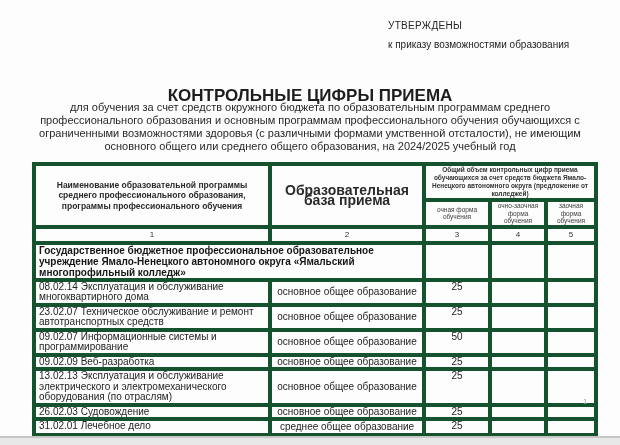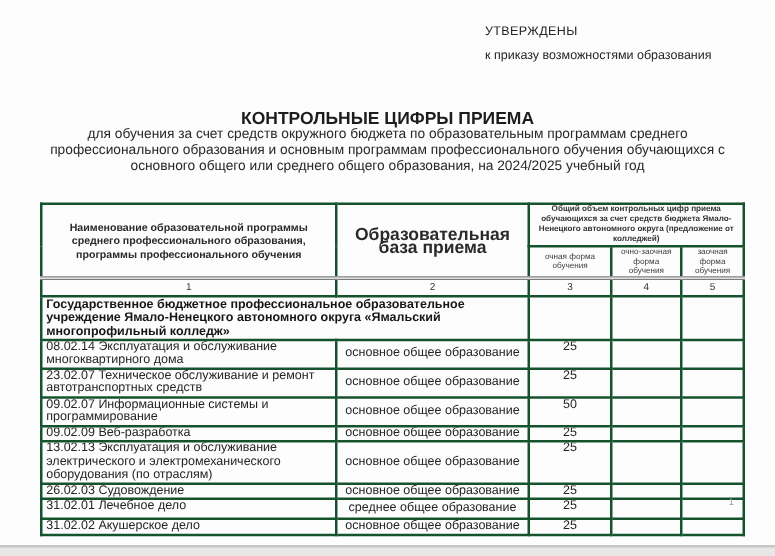--- a/index.html
+++ b/index.html
@@ -10,32 +10,32 @@
     font-family:"Liberation Sans", sans-serif;
     color:#242424;
     overflow:hidden;
   }
   
   .approved { position:absolute; left:388px; top:20px; width:210px; font-size:10px; line-height:12px; }
   .approved-label { margin-bottom:7px; letter-spacing:0.3px; }
   
   .doc-title {
     position:absolute; top:86px; left:0; width:100%;
-    text-align:center; font-weight:bold; font-size:14px; color:#1d1d1d;
+    text-align:center; font-weight:bold; font-size:17px; color:#1d1d1d;
   }
   .doc-subtitle {
     position:absolute; top:101px; left:20px; right:20px;
     text-align:center; font-size:11px; line-height:13px; color:#282828;
   }
   
   .doc-table {
     position:absolute; left:32px; top:162px; width:562px;
     border-collapse:collapse; table-layout:fixed;
   }
-  .doc-table td { border:2px solid #14532d; padding:0 3px; overflow:hidden; }
+  .doc-table td { border:4px solid #14532d; padding:0 3px; overflow:hidden; }
   .h-main {
     font-weight:bold; font-size:8.5px; line-height:10.5px;
     text-align:center; vertical-align:middle; color:#2a2a2a;
   }
   .h-base { font-size:14px; }
   .h-span {
     font-weight:bold; font-size:6.5px; line-height:8px;
     text-align:center; vertical-align:middle; height:26px; color:#333;
     padding:2px 4px;
   }
@@ -78,20 +78,21 @@
     <div class="approved-ref">
       <div>к приказу возможностями образования</div>
     </div>
   </div>
 
   <div class="doc-title">КОНТРОЛЬНЫЕ ЦИФРЫ ПРИЕМА</div>
 
   <div class="doc-subtitle">
     <div>для обучения за счет средств окружного бюджета по образовательным программам среднего</div>
     <div>профессионального образования и основным программам профессионального обучения обучающихся с</div>
+    <div>ограниченными возможностями здоровья (с различными формами умственной отсталости), не имеющим</div>
     <div>основного общего или среднего общего образования, на 2024/2025 учебный год</div>
   </div>
 
   <table class="doc-table">
     <colgroup>
       <col style="width:236px">
         <col style="width:154px">
         <col style="width:66px">
         <col style="width:56px">
         <col style="width:50px">

